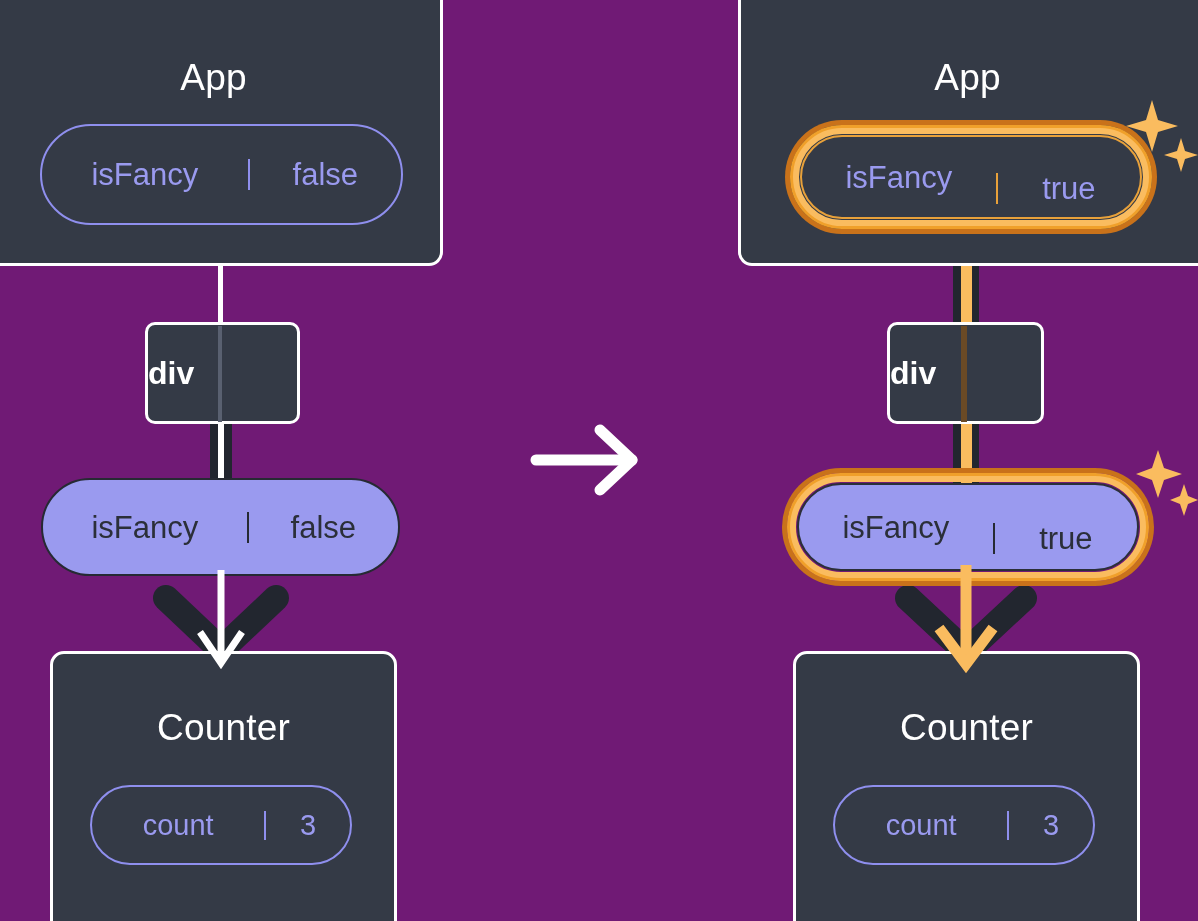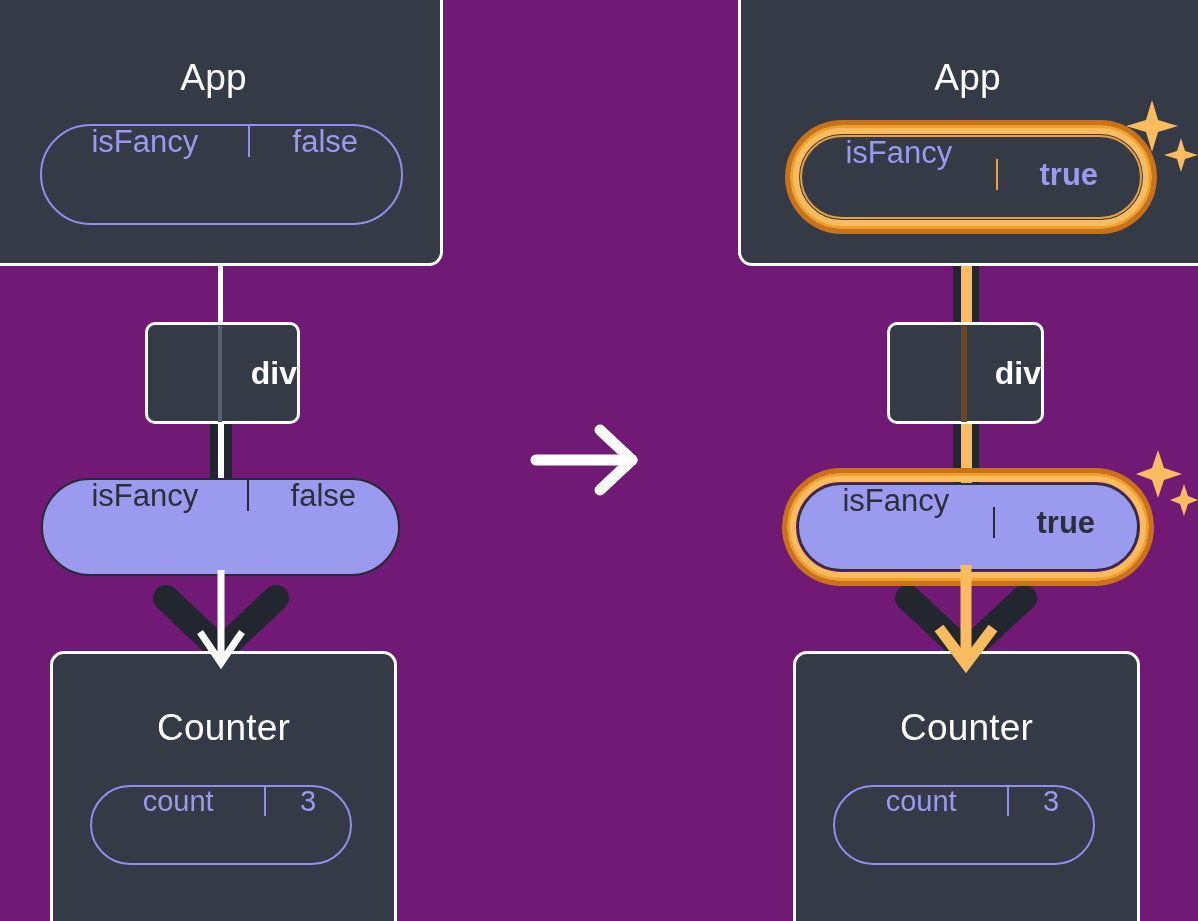--- a/index.html
+++ b/index.html
@@ -40,33 +40,33 @@
   }
 
   .div-box {
     position: absolute;
     background: #343a46;
     border: 3px solid #ffffff;
     border-radius: 10px;
     box-sizing: border-box;
     display: flex;
     align-items: center;
-    justify-content: flex-end;
+    justify-content: flex-start;
     color: #ffffff;
     font-size: 32px;
     font-weight: 700;
     z-index: 30;
   }
   .div-box .label { position: relative; z-index: 3; }
 
   
   .pill {
     position: absolute;
     display: flex;
-    align-items: flex-start;
+    align-items: center;
     box-sizing: border-box;
     border-radius: 999px;
     overflow: hidden;
     z-index: 35;
   }
   .pill .cell {
     display: flex;
     align-items: center;
     justify-content: center;
     box-sizing: border-box;
@@ -83,21 +83,21 @@
   .pill.ghost .cell { color: #9a9aef; }
   .pill.ghost .cell.value { border-left: 2px solid #8f8fee; }
 
   
   .pill.solid {
     background: #9a9aef;
     border: 2px solid #262a33;
   }
   .pill.solid .cell { color: #2b2f39; }
   .pill.solid .cell.value { border-left: 2px solid #262a33; }
-  .pill .cell.bold { font-weight: 700; margin-top: 22px; }
+  .pill .cell.bold { font-weight: 400; margin-top: 22px; }
 
   
   .ring {
     position: absolute;
     border-radius: 999px;
     border: 7px solid #f0a02a;
     box-sizing: border-box;
     box-shadow: 0 0 0 5px #c9721a;
     z-index: 34;
     pointer-events: none;

